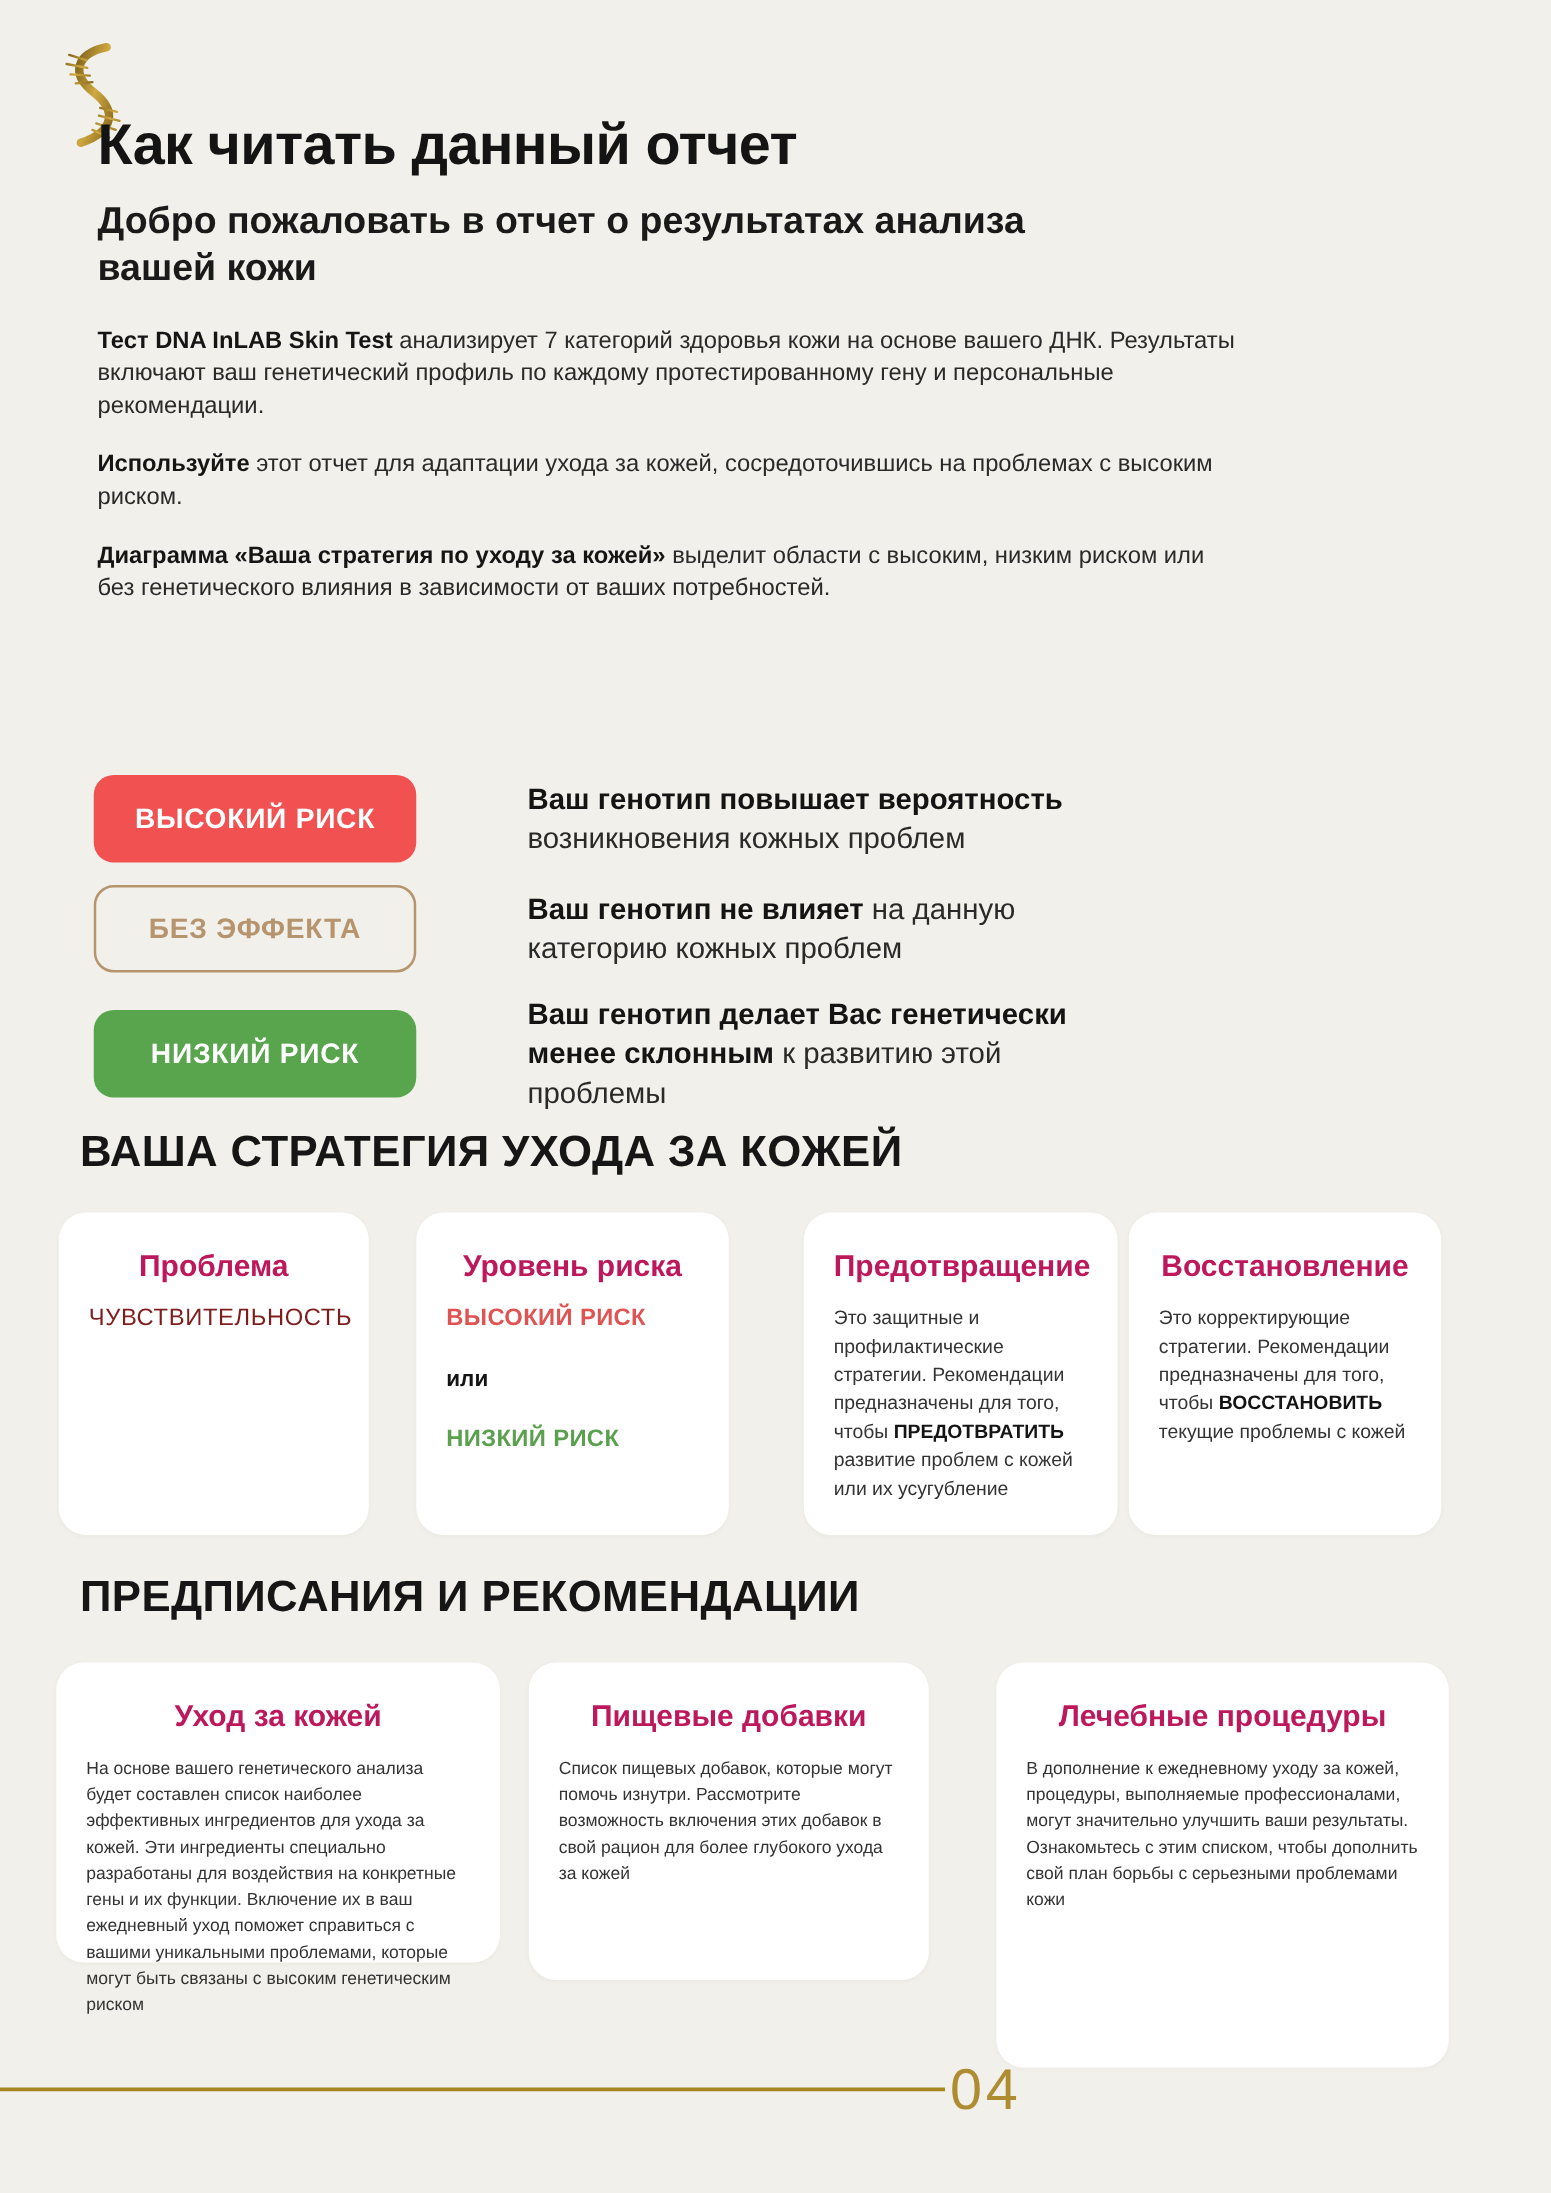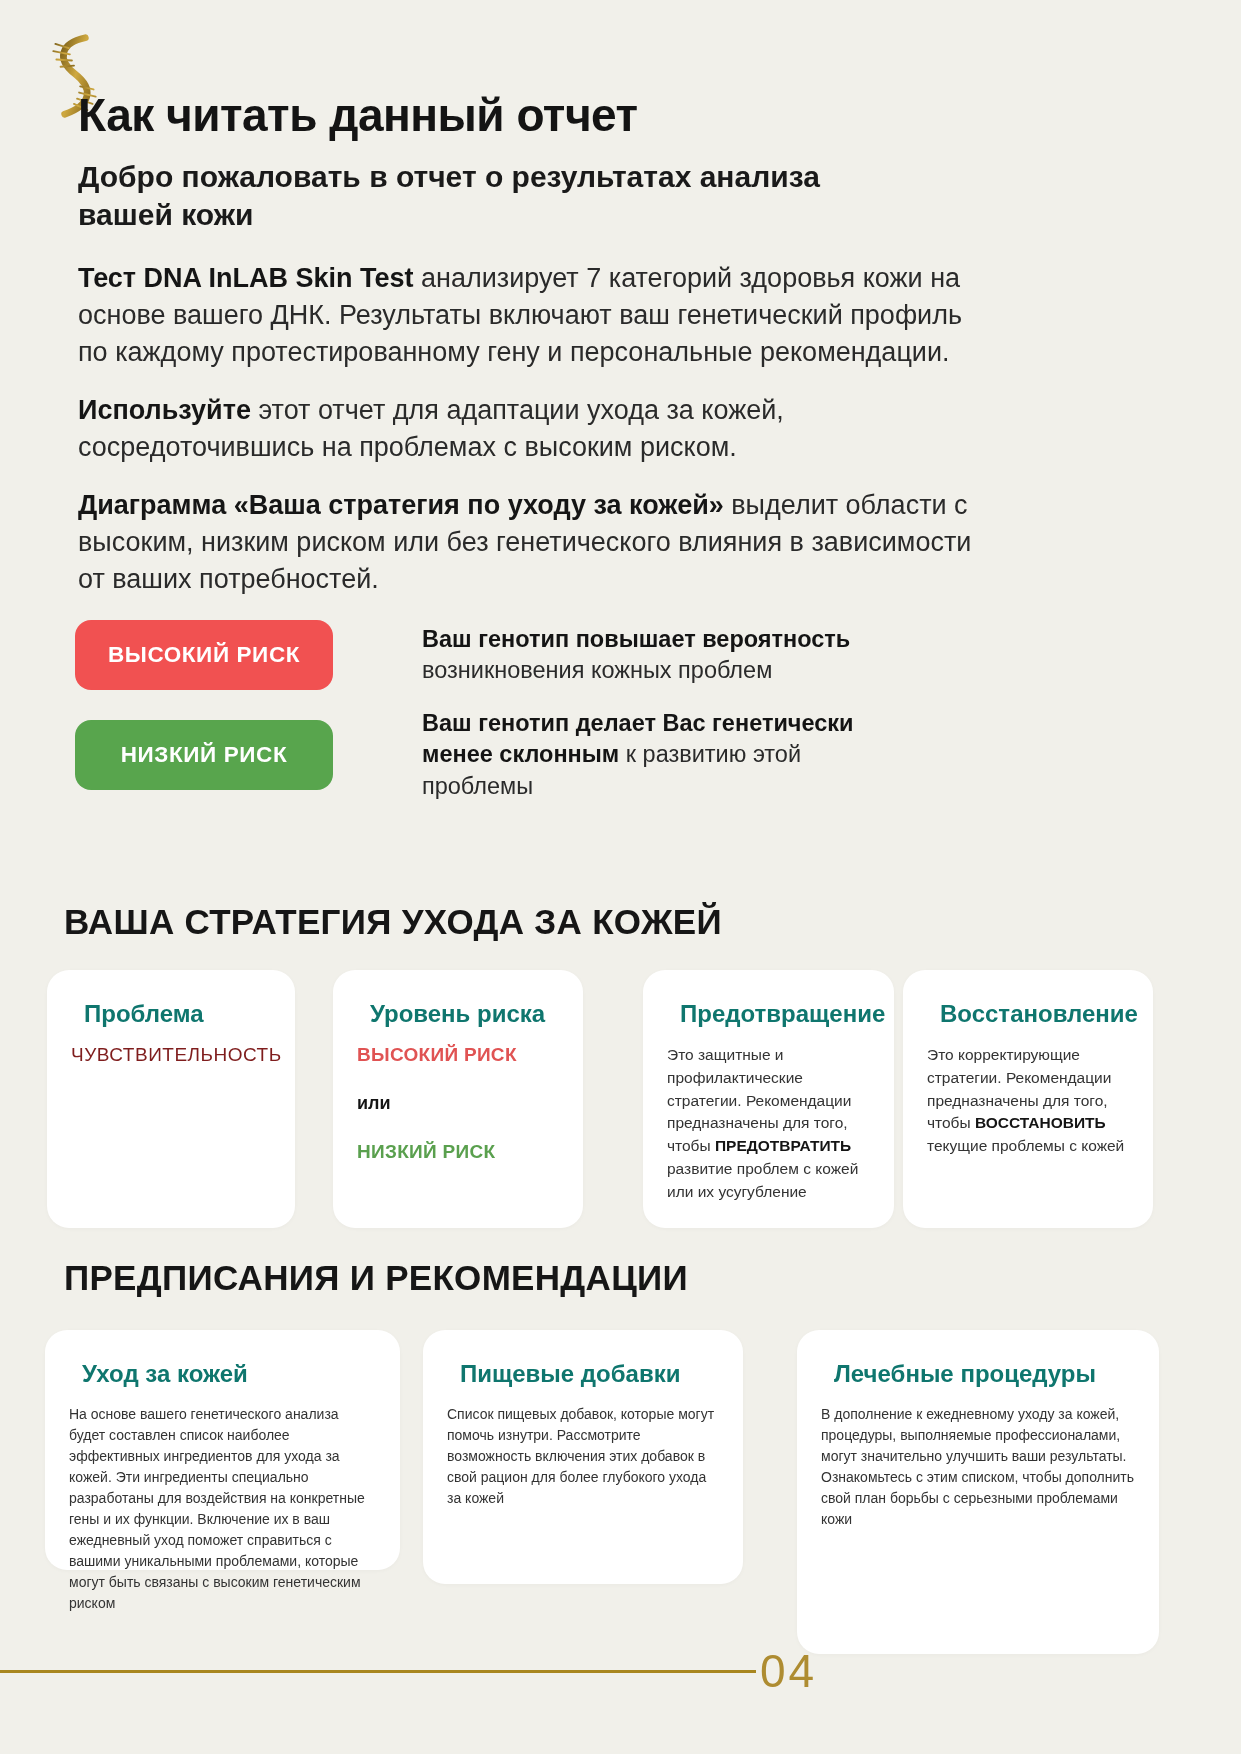--- a/index.html
+++ b/index.html
@@ -21,21 +21,21 @@
     position:absolute;left:78px;top:88px;margin:0;
     font-size:46px;font-weight:800;letter-spacing:-0.5px;color:#141414;
   }
   .subtitle{
     position:absolute;left:78px;top:158px;margin:0;width:845px;
     font-size:30px;font-weight:700;line-height:1.27;color:#1a1a1a;
   }
 
   
   .intro{position:absolute;left:78px;top:260px;width:915px;}
-  .intro p{margin:0 0 21px 0;font-size:27px;line-height:1.37;color:#2a2a2a;}
+  .intro p{margin:0 0 21px 0;font-size:19px;line-height:1.37;color:#2a2a2a;}
   .intro strong{color:#151515;}
 
   
   .legend{position:absolute;left:75px;top:620px;}
   .legend-row{display:flex;align-items:center;margin-bottom:18px;}
   .badge{
     width:258px;height:70px;box-sizing:border-box;border-radius:16px;
     display:flex;align-items:center;justify-content:center;
     font-size:22.5px;font-weight:700;letter-spacing:0.6px;
   }
@@ -52,21 +52,21 @@
   }
   .strategy-heading{left:64px;top:902px;}
   .rx-heading{left:64px;top:1258px;}
 
   
   .card{
     position:absolute;box-sizing:border-box;background:#ffffff;border-radius:22px;
     box-shadow:0 1px 4px rgba(0,0,0,0.03);
     padding:30px 24px;
   }
-  .card h4{margin:0 0 16px 13px;font-size:24px;font-weight:700;color:#0f766e;}
+  .card h4{margin:0 0 16px 0;font-size:24px;font-weight:700;color:#be185d;text-align:center;}
   .strategy-cards{position:absolute;left:47px;top:970px;width:1110px;height:258px;}
   .card-problem{left:0;top:0;width:248px;height:258px;}
   .card-risk{left:286px;top:0;width:250px;height:258px;}
   .card-prevention{left:596px;top:0;width:251px;height:258px;}
   .card-restoration{left:856px;top:0;width:250px;height:258px;}
   .problem-value{font-size:19px;letter-spacing:0.5px;color:#7f1d1d;}
   .risk-high{font-size:19px;font-weight:700;color:#e05353;letter-spacing:0.3px;margin:0 0 27px 0;}
   .risk-or{font-size:18px;font-weight:700;color:#141414;margin:0 0 27px 0;}
   .risk-low{font-size:19px;font-weight:700;color:#5aa04e;letter-spacing:0.3px;margin:0;}
   .card-small-body{margin:0;font-size:15.5px;line-height:1.47;color:#333333;}
@@ -111,20 +111,24 @@
     <p><strong>Используйте</strong><span> этот отчет для адаптации ухода за кожей, сосредоточившись на проблемах с высоким риском.</span></p>
     <p><strong>Диаграмма «Ваша стратегия по уходу за кожей»</strong><span> выделит области с высоким, низким риском или без генетического влияния в зависимости от ваших потребностей.</span></p>
   </div>
 
   <div class="legend">
     <div class="legend-row">
       <div class="badge badge-high">ВЫСОКИЙ РИСК</div>
       <p class="legend-desc"><strong>Ваш генотип повышает вероятность</strong><span> возникновения кожных проблем</span></p>
     </div>
     <div class="legend-row">
+      <div class="badge badge-none">БЕЗ ЭФФЕКТА</div>
+      <p class="legend-desc"><strong>Ваш генотип не влияет</strong><span> на данную категорию кожных проблем</span></p>
+    </div>
+    <div class="legend-row">
       <div class="badge badge-low">НИЗКИЙ РИСК</div>
       <p class="legend-desc"><strong>Ваш генотип делает Вас генетически менее склонным</strong><span> к развитию этой проблемы</span></p>
     </div>
   </div>
 
   <h3 class="section-heading strategy-heading">ВАША СТРАТЕГИЯ УХОДА ЗА КОЖЕЙ</h3>
 
   <div class="strategy-cards">
     <div class="card card-problem">
       <h4>Проблема</h4>

